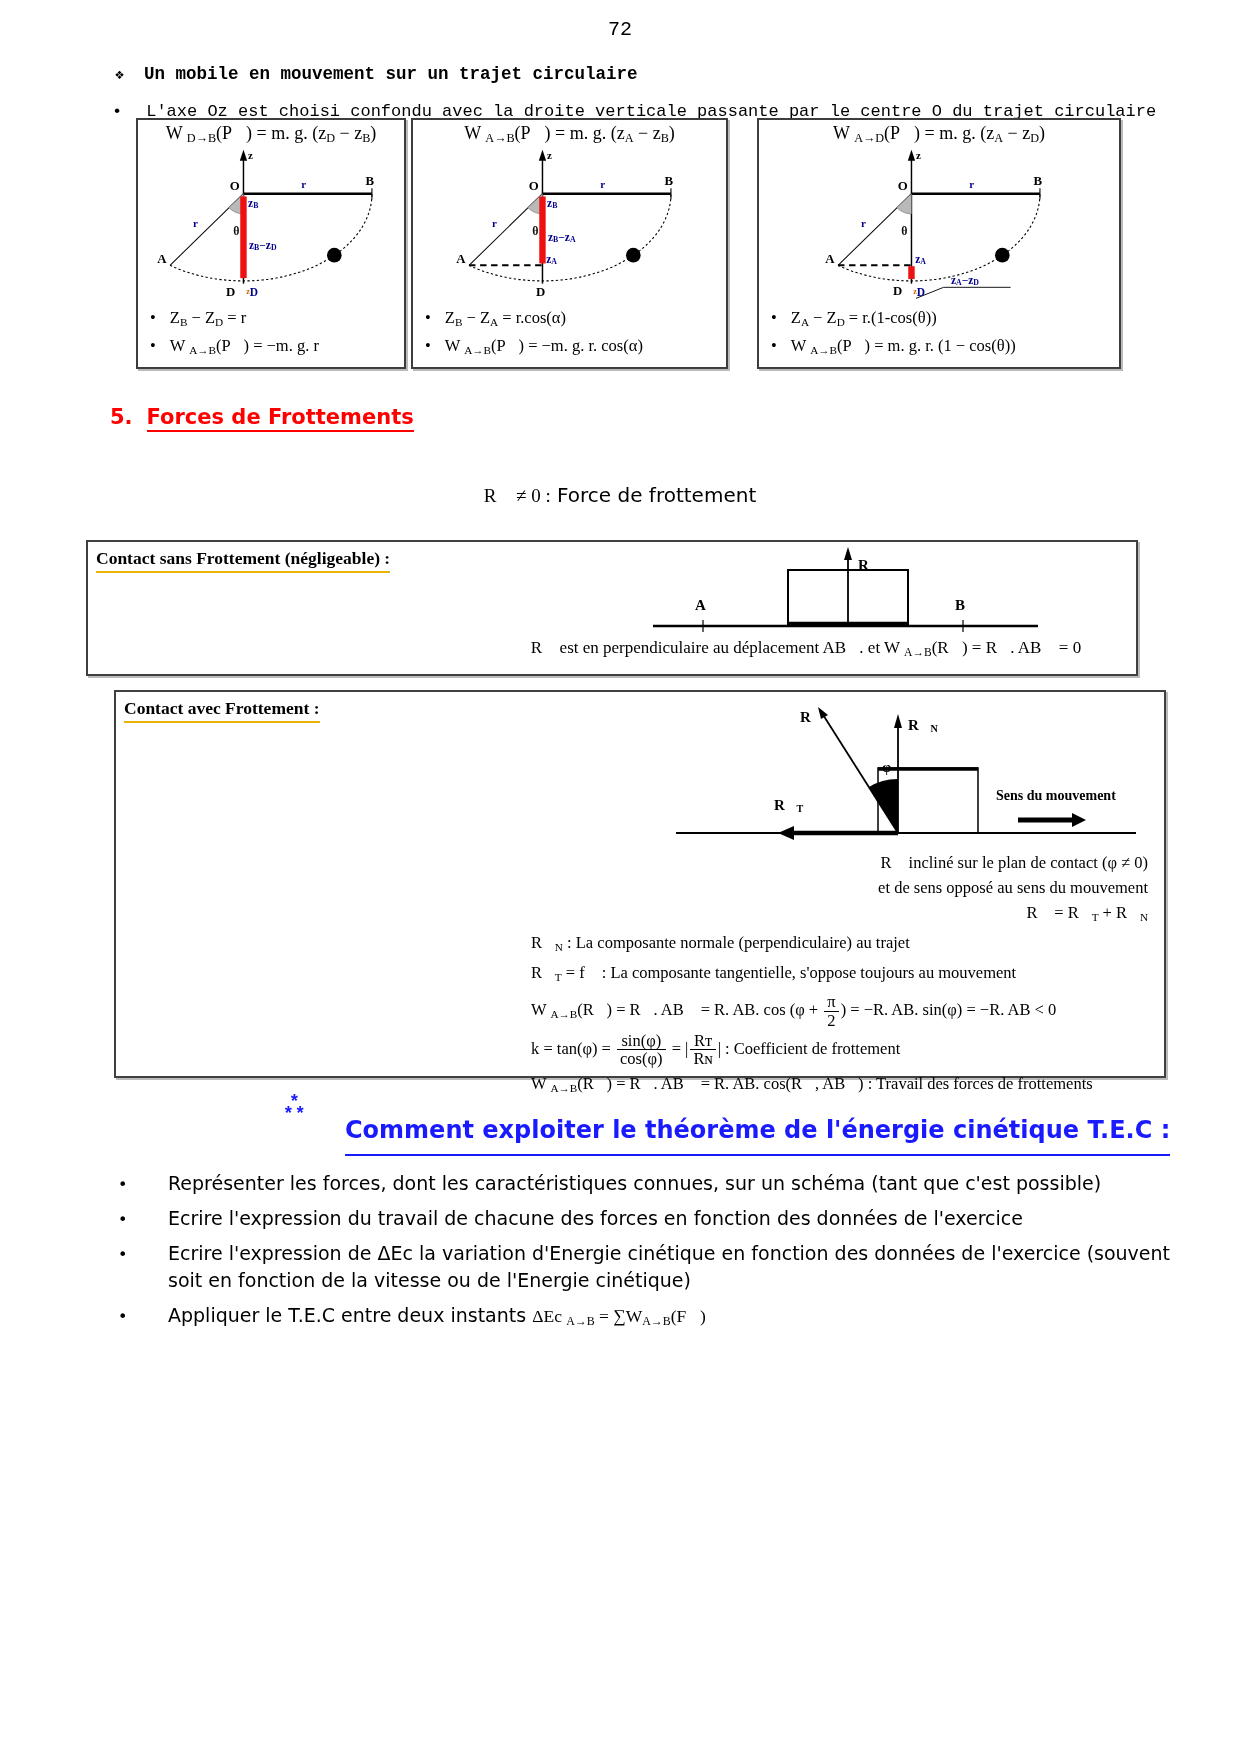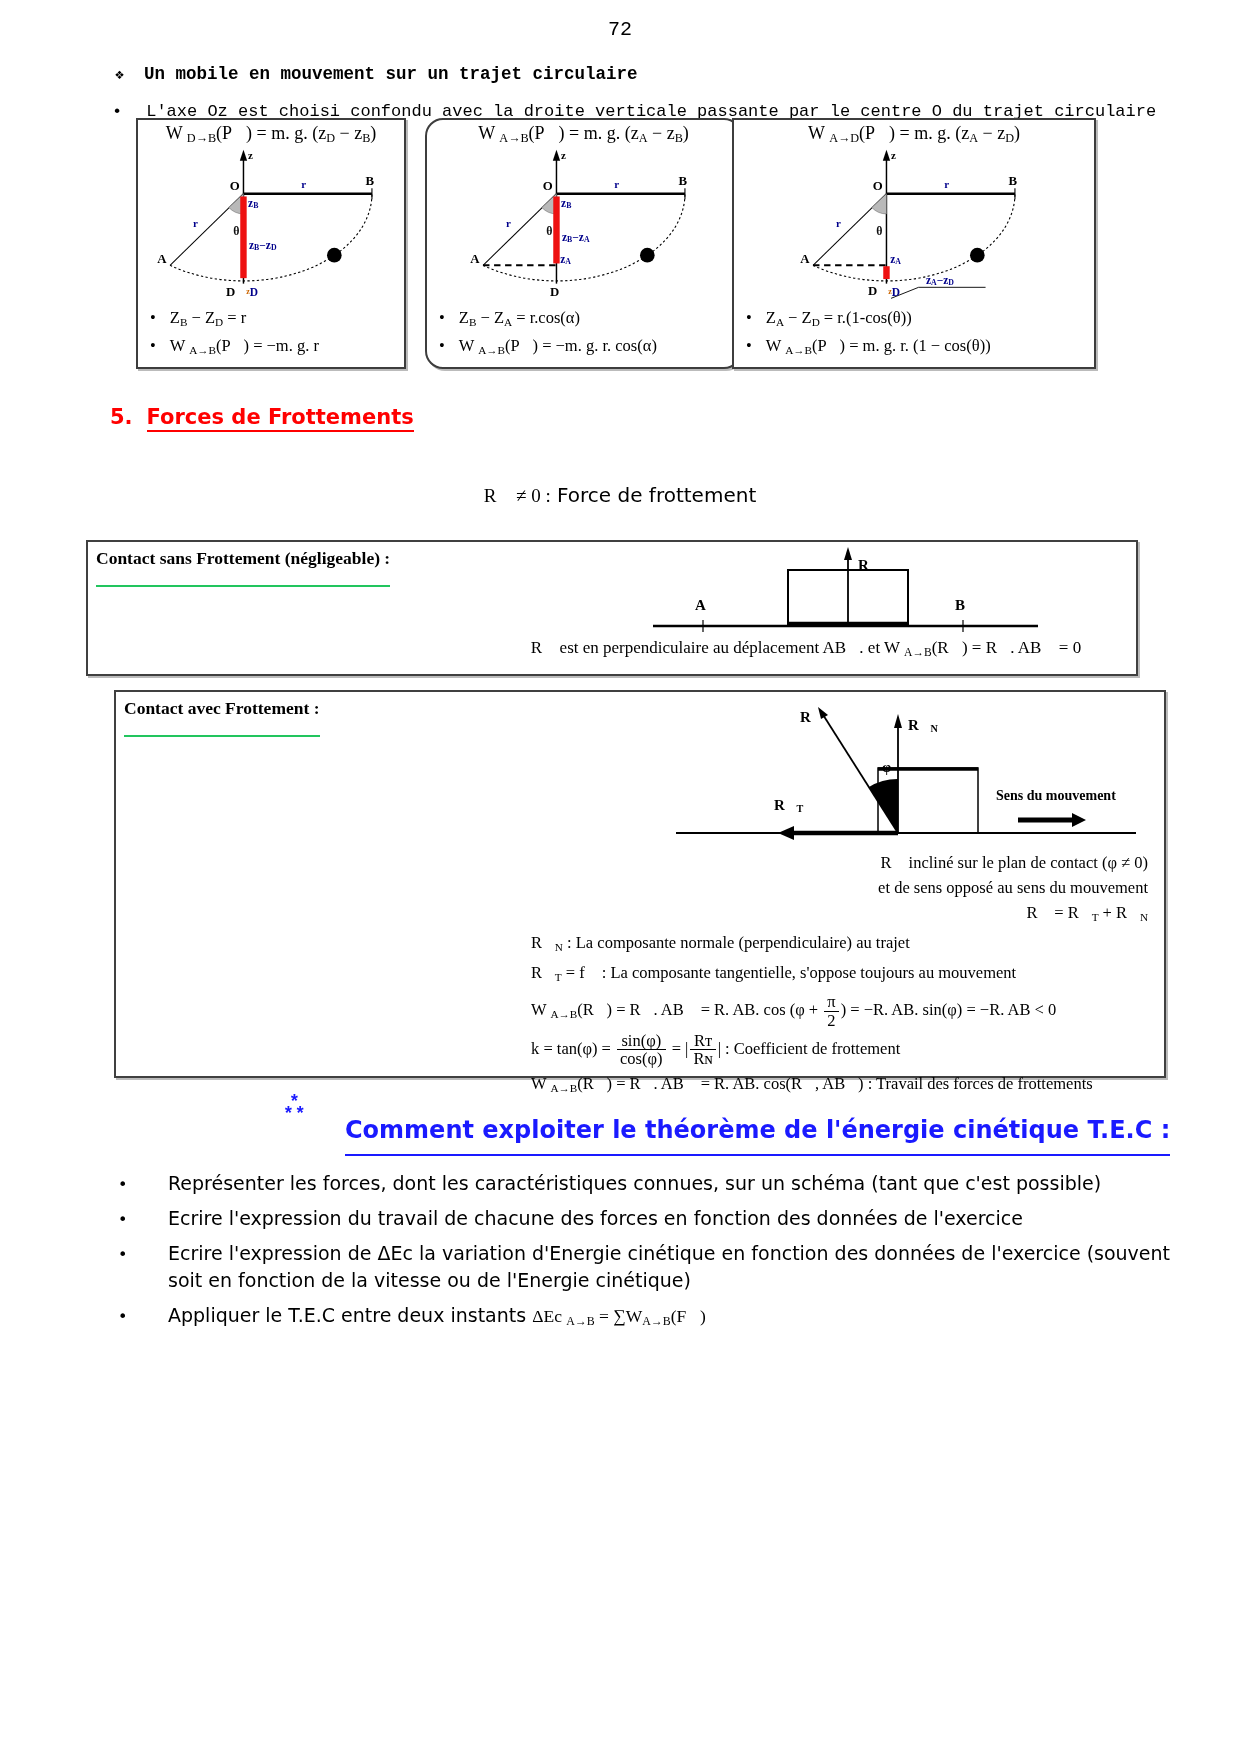--- a/index.html
+++ b/index.html
@@ -16,22 +16,22 @@
   .fd{display:block;padding:0 3px;}
   
   #pagenum{top:18px;left:0;width:100%;text-align:center;font-size:20px;}
   #sec1-head{top:64px;left:115px;font-weight:bold;font-size:17.5px;}
   #sec1-head .dia{margin-right:20px;font-size:15px;}
   #sec1-intro{top:102px;left:112px;font-size:17px;}
   #sec1-intro .dot{margin-right:24px;}
   
   .fbox{position:absolute;top:118px;border:2px solid #3d3d3d;background:#fff;height:247px;box-shadow:2px 2px 0 #bbb;}
   #fbox1{left:136px;width:266px;}
-  #fbox2{left:425px;width:313px;border-radius:18px;}
-  #fbox3{left:732px;width:360px;}
+  #fbox2{left:411px;width:313px;}
+  #fbox3{left:757px;width:360px;}
   .bformula{text-align:center;font-size:18px;margin-top:3px;white-space:nowrap;}
   .cdiag{display:block;margin:0 auto;width:230px;height:156px;}
   .bx-bullets{position:absolute;left:12px;bottom:5px;font-size:16.5px;line-height:23px;white-space:nowrap;}
   .bx-bullets .dot{margin-right:14px;}
   
   .axis{stroke:#000;stroke-width:1.6;}
   .blk{fill:#000;}
   .arc{fill:none;stroke:#000;stroke-width:1.2;stroke-dasharray:2.5,2.6;}
   .ob{stroke:#000;stroke-width:2.6;}
   .oa{stroke:#000;stroke-width:1.1;}
@@ -53,21 +53,21 @@
   
   .hand{font-family:"DejaVu Sans", sans-serif;}
   #sec5-head{top:405px;left:110px;color:#f00;font-weight:bold;font-size:21px;}
   #sec5-head .tt{border-bottom:2px solid #f00;padding-bottom:1px;margin-left:14px;}
   #rnote{top:483px;left:0;width:100%;text-align:center;font-size:20px;}
   #rnote .m{font-family:"Liberation Serif",serif;font-size:19px;}
   .bigbox{position:absolute;left:86px;width:1048px;border:2px solid #404040;background:#fff;box-shadow:2px 2px 0 #bbb;}
   #boxsans{top:540px;height:132px;}
   #boxavec{top:690px;height:384px;margin-left:28px;}
   .bigbox .btitle{position:absolute;left:8px;top:6px;font-weight:bold;font-size:17.5px;
-                  border-bottom:2px solid #22c55e;padding-bottom:16px;}
+                  border-bottom:2px solid #eab308;padding-bottom:2px;}
   #sans-svg{position:absolute;left:555px;top:2px;width:410px;height:96px;}
   #sans-caption{position:absolute;left:400px;right:12px;top:96px;text-align:center;font-size:17px;}
   #avec-svg{position:absolute;left:550px;top:4px;width:480px;height:153px;}
   #avec-lines{position:absolute;left:415px;right:16px;top:158px;font-size:16.5px;line-height:25px;}
   #avec-lines .ctr{text-align:right;}
   #avec-lines .tall{margin:3px 0;}
   
   #tec-marker{top:1096px;left:283px;color:#1a1aff;font-weight:bold;font-size:18px;line-height:12px;text-align:center;letter-spacing:1px;}
   #tec-head{top:1116px;left:345px;color:#1a1aff;font-weight:bold;font-size:24px;
             border-bottom:2px solid #1a1aff;padding-bottom:10px;}

